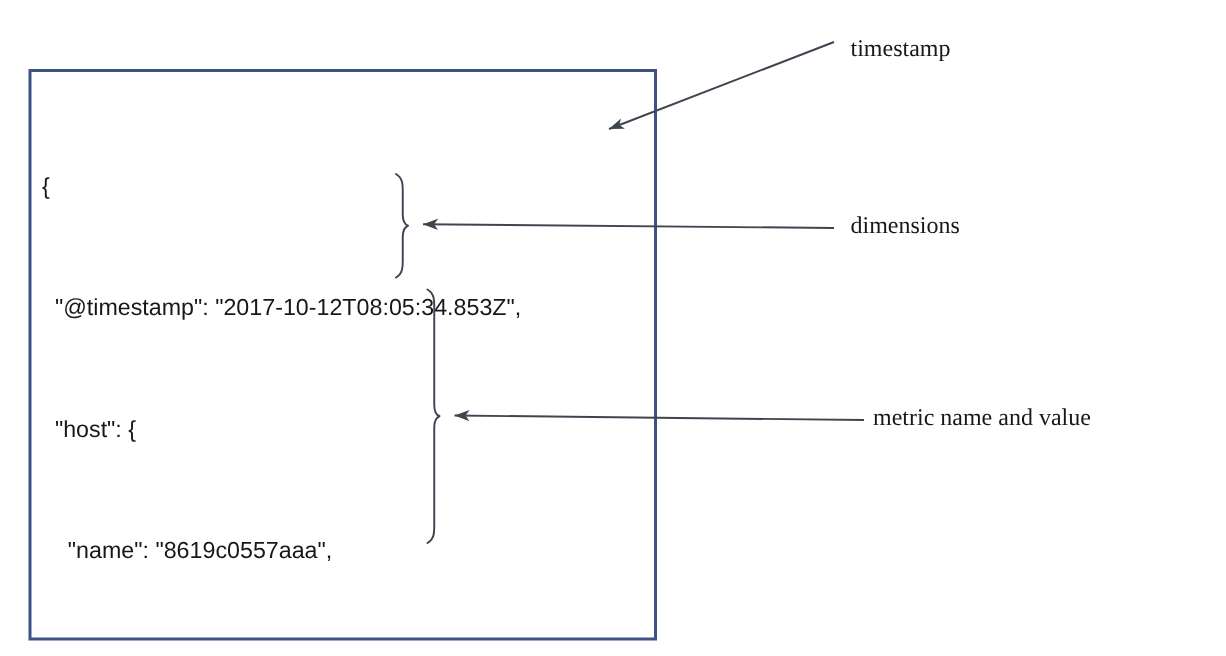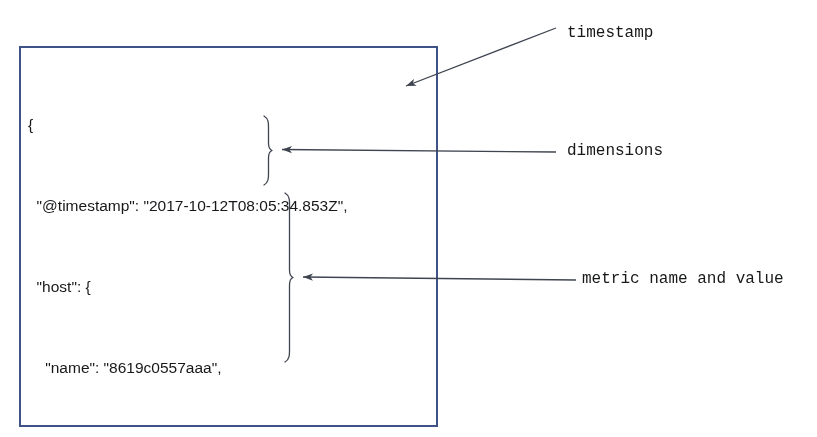--- a/index.html
+++ b/index.html
@@ -38,21 +38,21 @@
     color: #17181a;
     white-space: pre;
   }
   #json-code .line {
     white-space: pre;
     height: 27px;
   }
   
   .annot-label {
     position: absolute;
-    font-family: Liberation Mono, monospace;
+    font-family: Liberation Serif, serif;
     font-size: 16px;
     color: #17181a;
     white-space: nowrap;
   }
   #label-timestamp { left: 567px; top: 24px; }
   #label-dimensions { left: 567px; top: 142px; }
   #label-metric { left: 582px; top: 270px; }
 
   
   #overlay {

